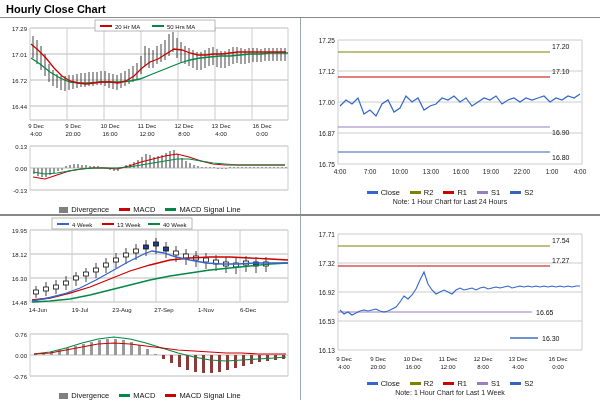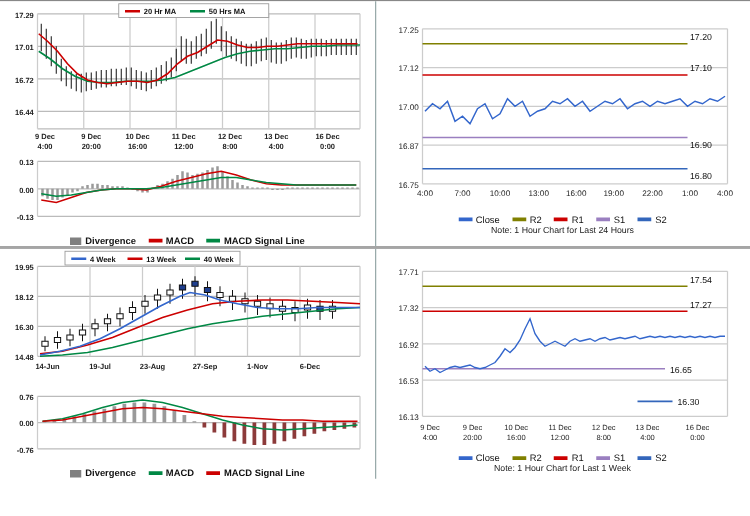--- a/index.html
+++ b/index.html
@@ -11,40 +11,41 @@
     color:#111;
     overflow:hidden;
   }
   .panel-title {
     font-size:11px; font-weight:bold; color:#000;
     padding:3px 0 2px 6px;
   }
   .hr { height:1px; background:#888; margin:0; }
   .section { position:relative; }
   .row { display:flex; width:600px; }
-  .col-left { width:300px; position:relative;font-weight:bold; }
+  .col-left { width:300px; position:relative; }
   .col-right { width:300px; position:relative; }
   .divider-v { position:absolute; top:0; bottom:0; left:300px; width:1px; background:#9aa; }
 
   svg { display:block; }
   text { font-family:"Liberation Sans", sans-serif; }
 
   .legend-row {
     display:flex; justify-content:center; align-items:center;
     gap:10px; font-size:7.5px; color:#111;
   }
   .legend-item { display:flex; align-items:center; gap:3px; }
   .swatch { display:inline-block; width:11px; height:3px; }
   .swatch.box { height:6px; width:9px; }
   .note { text-align:center; font-size:7px; color:#222; padding-top:1px; }
 </style>
 </head>
 <body>
 
 <div class="section">
+  <div class="panel-title">Hourly Close Chart</div>
   <div class="hr"></div>
 
   <div class="row">
     <div class="col-left">
 
       <svg width="300" height="122" viewBox="0 0 300 122">
         <rect x="0" y="0" width="300" height="122" fill="#ffffff"></rect>
 
         <g stroke="#bbbbbb" stroke-width="1">
           <line x1="30" y1="10" x2="288" y2="10"></line>

